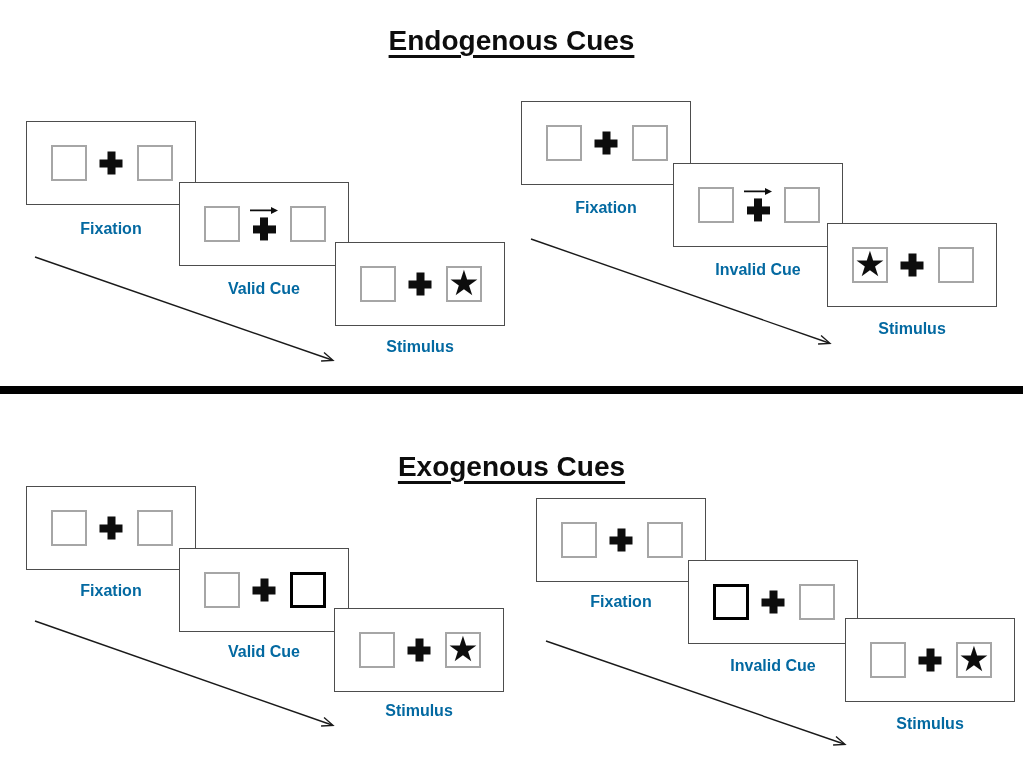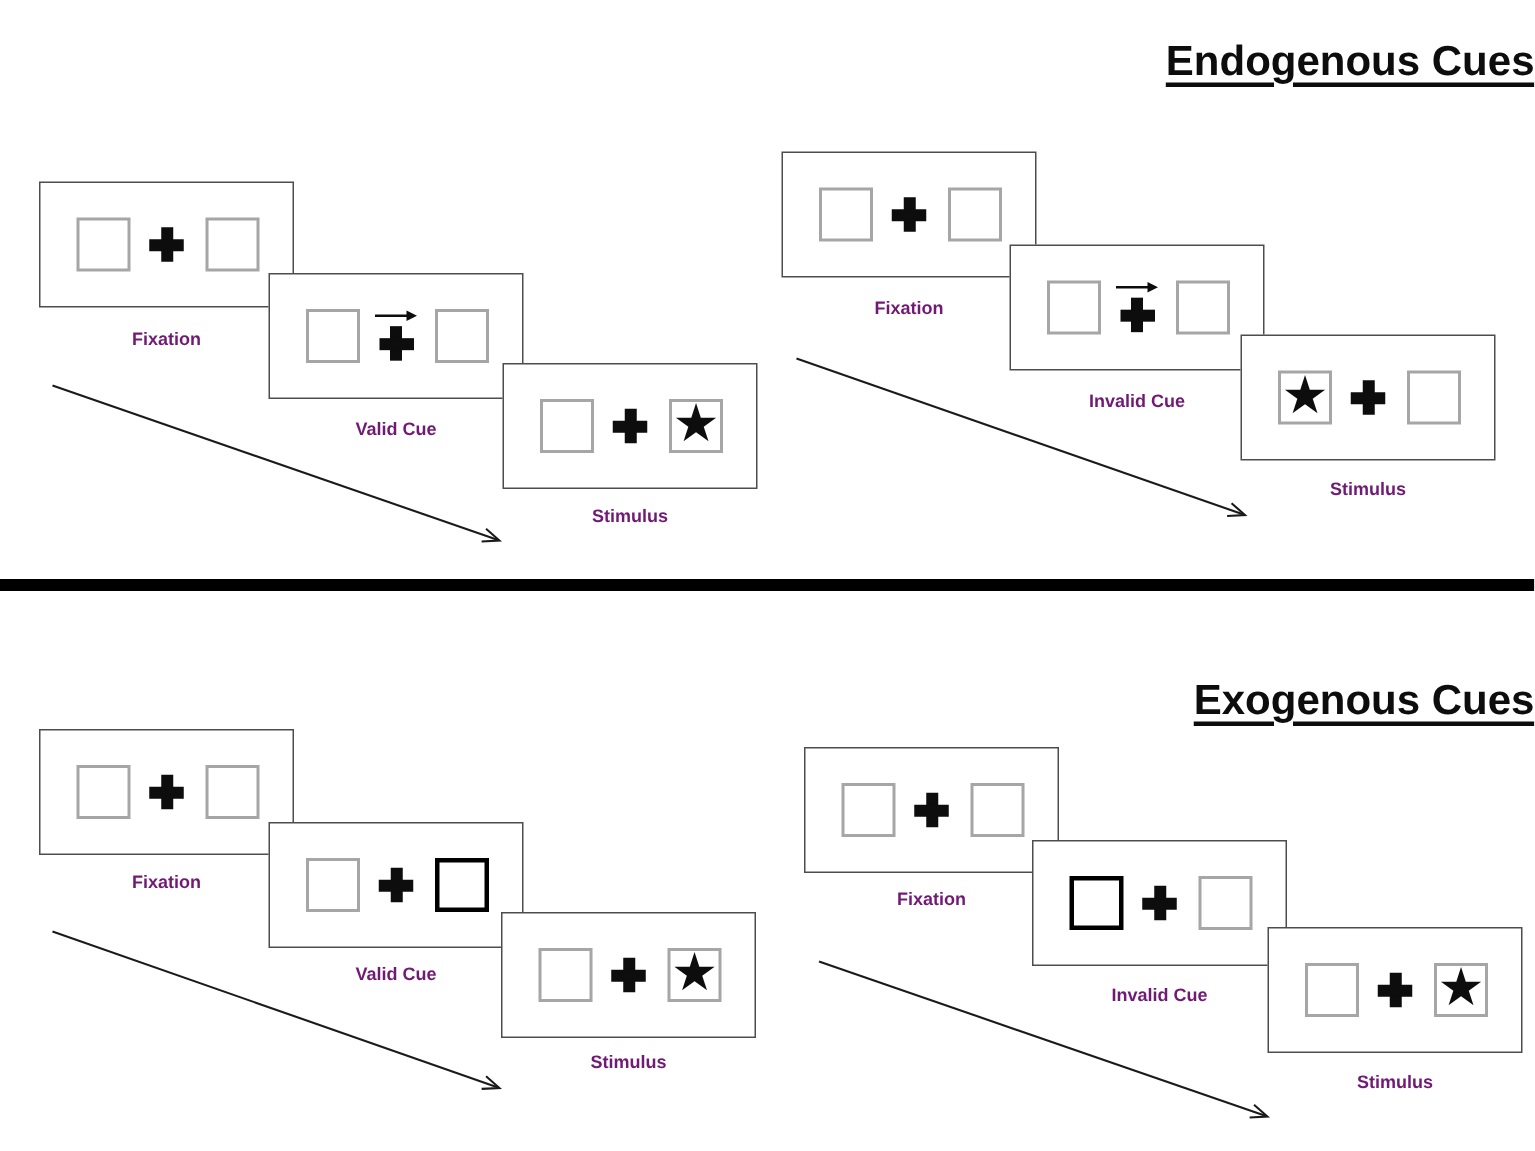--- a/index.html
+++ b/index.html
@@ -1,21 +1,21 @@
 <!DOCTYPE html>
 <html><head>
 <meta charset="utf-8">
 <style>
   html,body{margin:0;padding:0;background:#fff;}
   .canvas{
     position:relative;width:1023px;height:767px;background:#ffffff;overflow:hidden;
     font-family:"Liberation Sans",sans-serif;color:#0d0d0d;
   }
   .title{
-    position:absolute;left:0;width:1023px;text-align:right;margin:0;
+    position:absolute;left:0;width:1023px;text-align:center;margin:0;
     font-size:28px;font-weight:bold;line-height:1.2;color:#0d0d0d;
     text-decoration:underline;text-decoration-thickness:2.5px;text-underline-offset:5px;
   }
   .title.endo{top:24px;}
   .title.exo{top:418px;margin-top:32px;}
   .divider{position:absolute;left:0;top:386px;width:1023px;height:8px;background:#000;}
   .overlay{position:absolute;left:0;top:0;z-index:0;pointer-events:none;}
   .panel{
     position:absolute;width:170px;height:84px;background:#fff;
     border:1.5px solid #4d4d4d;box-sizing:border-box;
@@ -33,21 +33,21 @@
   .plus::before{content:"";position:absolute;left:50%;top:0;bottom:0;width:8px;background:#0d0d0d;transform:translateX(-50%);}
   .plus::after{content:"";position:absolute;top:50%;left:0;right:0;height:8px;background:#0d0d0d;transform:translateY(-50%);}
   .plus.centered{position:absolute;left:50%;top:50%;transform:translate(-50%,-50%);}
   .cue-stack{
     position:absolute;left:50%;top:50%;transform:translate(-50%,-53%);
     display:flex;flex-direction:column;align-items:center;gap:2px;
   }
   .star{font-size:35px;line-height:1;color:#0d0d0d;transform:translateY(-2px);}
   .plabel{
     position:absolute;width:170px;text-align:center;
-    font-size:12px;font-weight:bold;color:#701a75;line-height:1.1;z-index:4;
+    font-size:16px;font-weight:bold;color:#0369a1;line-height:1.1;z-index:4;
   }
 </style>
 </head>
 <body>
 
 <div class="canvas">
 
   <svg class="overlay" width="1023" height="767">
     <defs>
       <marker id="ah" markerWidth="14" markerHeight="12" refX="11" refY="5.5" orient="auto" markerUnits="userSpaceOnUse">

